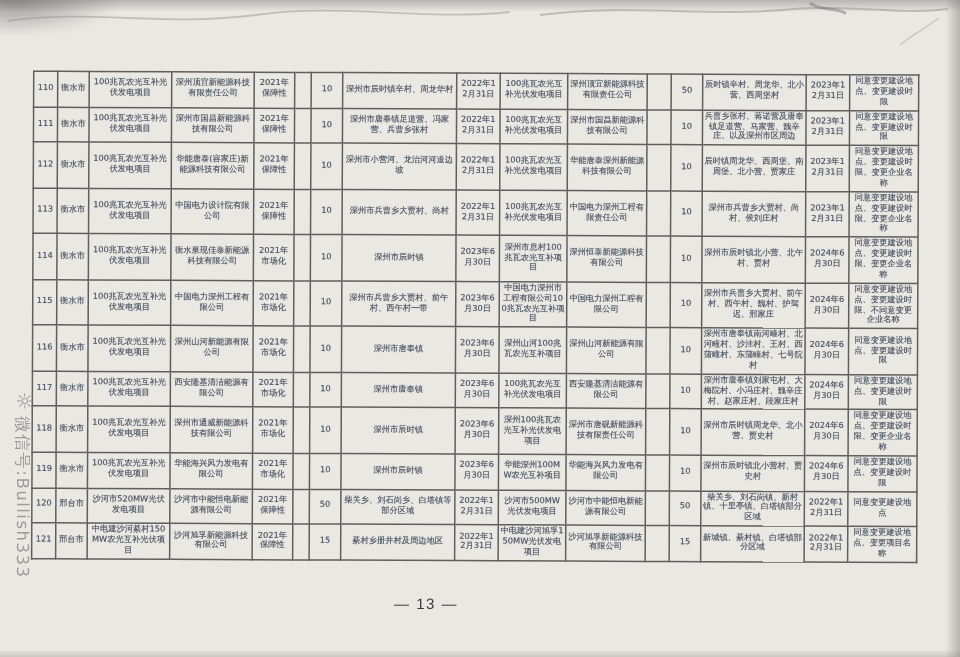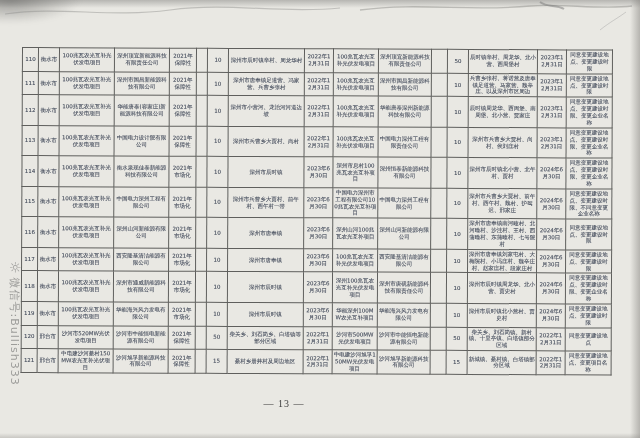--- a/index.html
+++ b/index.html
@@ -34,21 +34,21 @@
   }
   .watermark{
     position:absolute;left:-61px;top:328px;width:152px;height:18px;
     transform:rotate(90deg);
     color:#8f8f8d;font-size:11px;letter-spacing:1px;white-space:nowrap;
     display:flex;align-items:center;gap:3px;opacity:.85;
   }
   .wm-icon{font-size:14px;line-height:1;}
   .page-number{
     position:absolute;left:0;top:398px;width:568px;text-align:center;
-    font-size:10px;color:#3c3c3c;font-family:Liberation Serif, serif;
+    font-size:10px;color:#3c3c3c;font-family:Liberation Sans, sans-serif;
     letter-spacing:1px;
   }
 </style>
 </head>
 <body>
 
 <div class="edge-top"></div>
 <div class="edge-right"></div>
 <div class="edge-bottom"></div>
 <div class="smudge-tl"></div>

